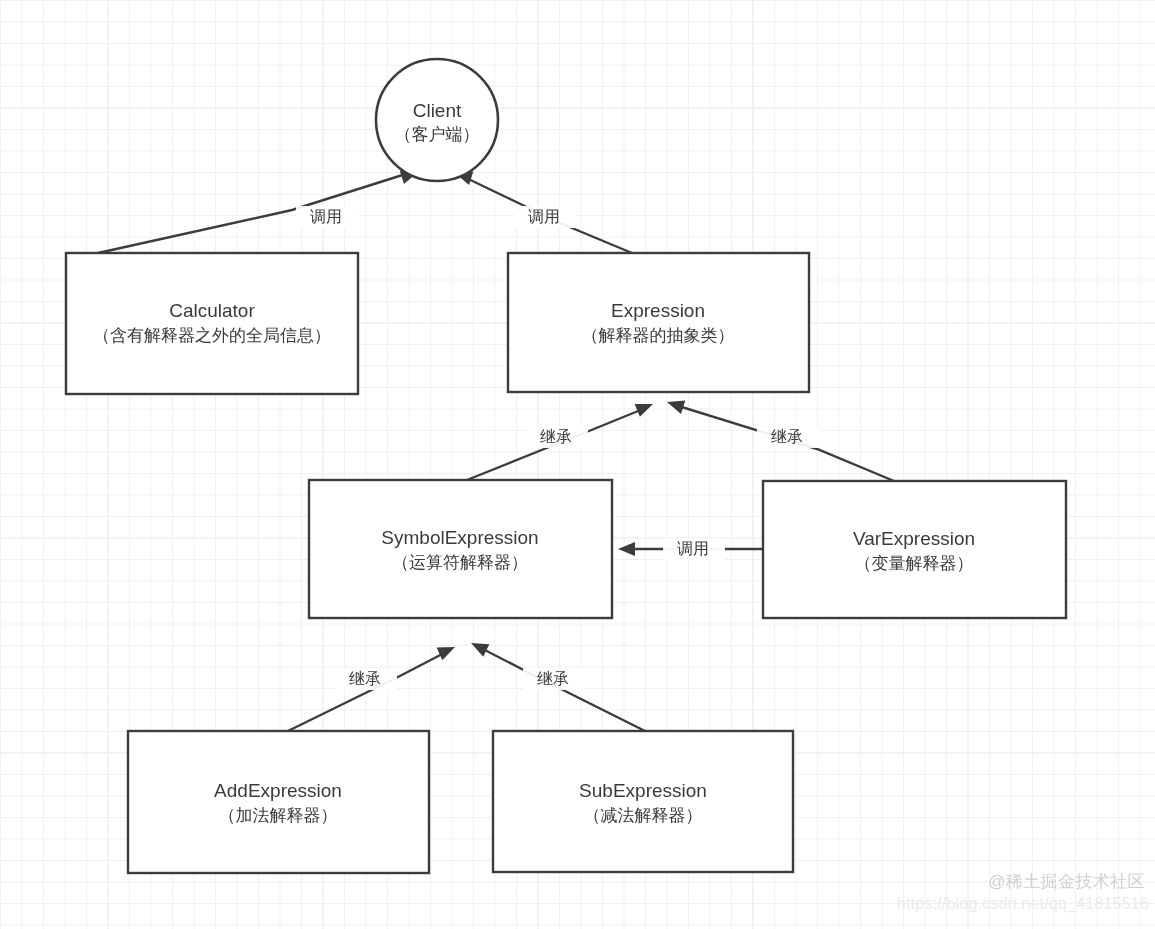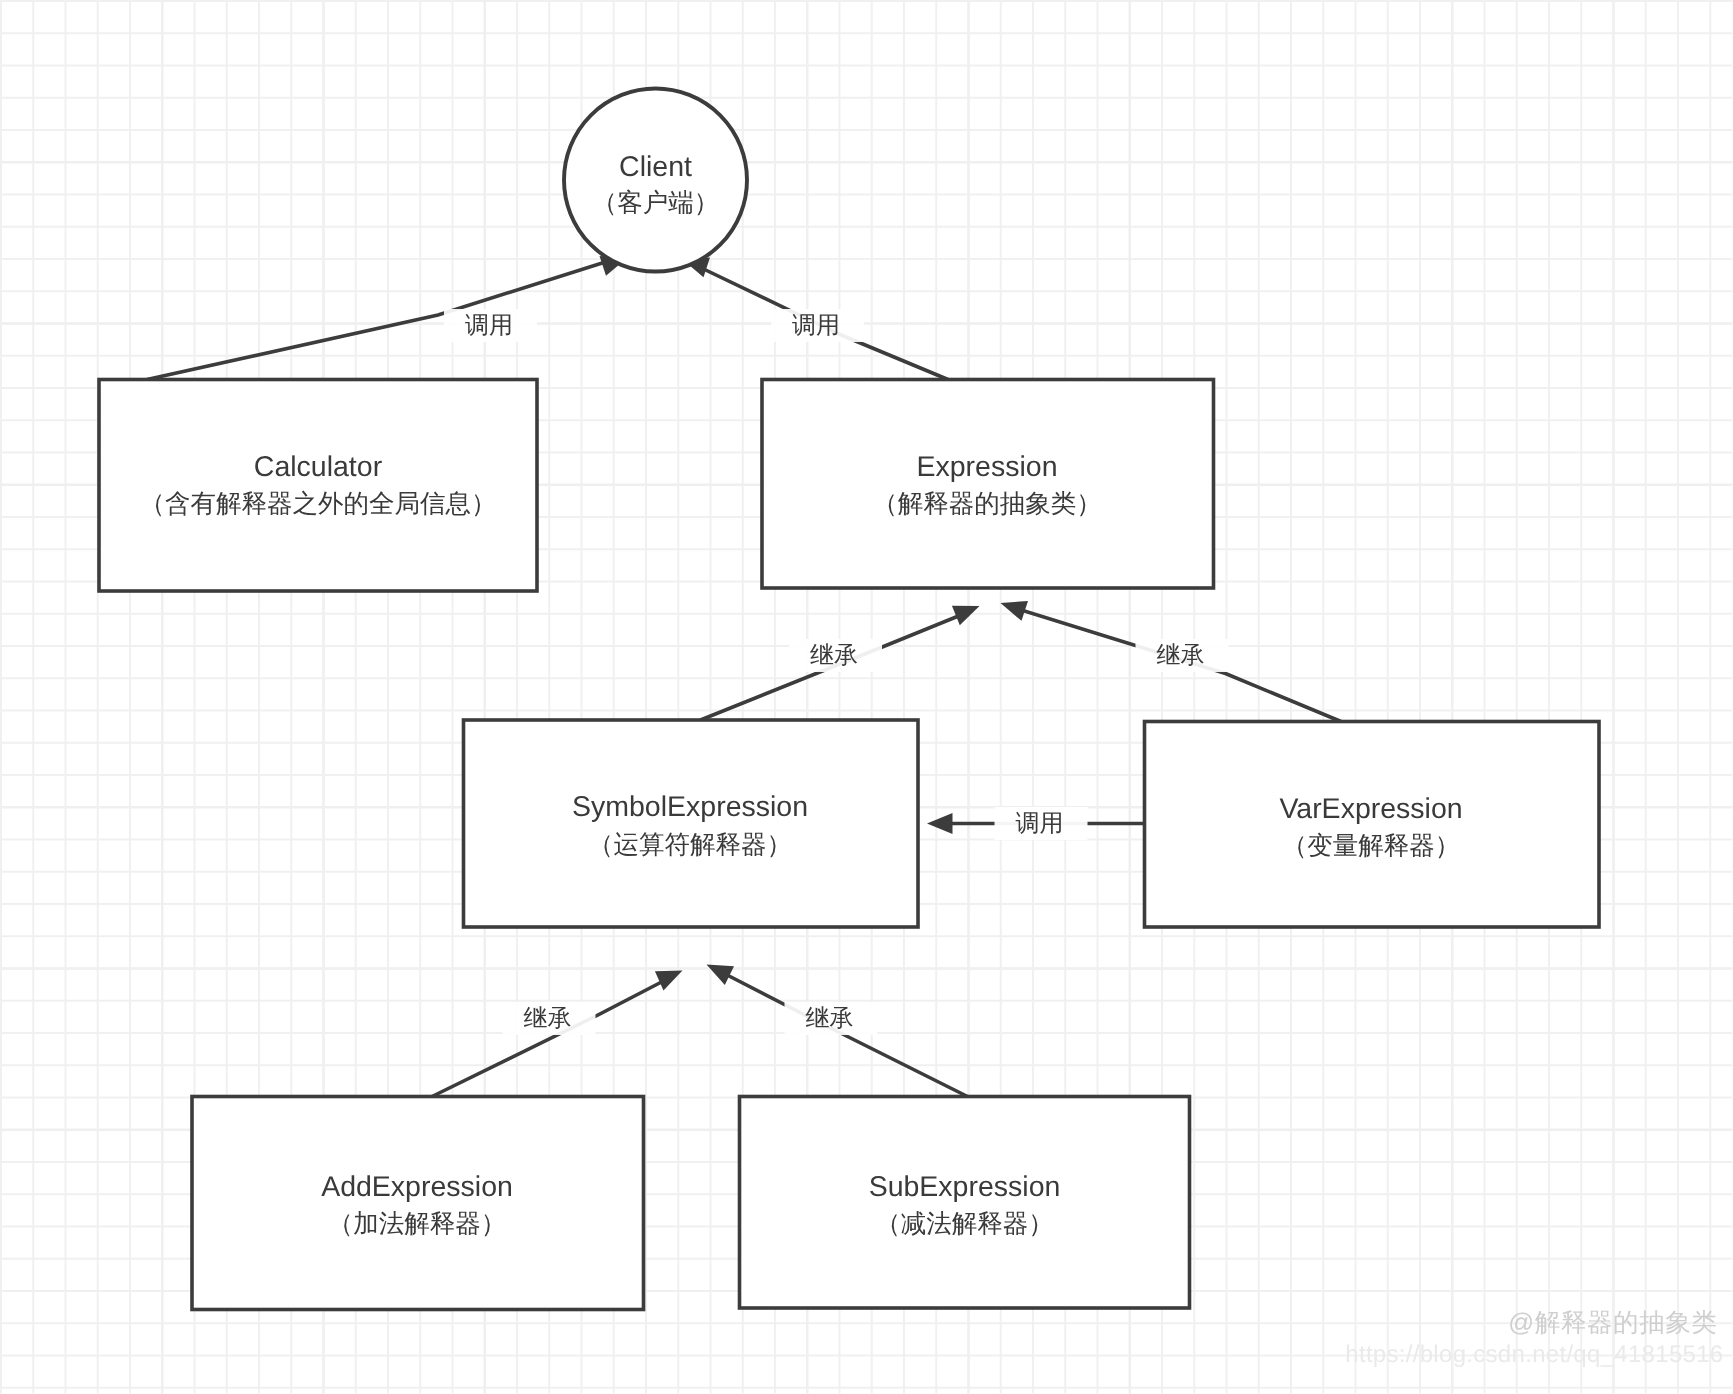--- a/index.html
+++ b/index.html
@@ -190,16 +190,16 @@
 
       <g>
         <rect class="node-shape" x="493" y="731" width="300" height="141"></rect>
         <text class="node-title" x="643" y="792">SubExpression</text>
         <text class="node-sub" x="643" y="817">（减法解释器）</text>
       </g>
 
     </g>
   </svg>
 
-  <div class="watermark-main">@解释器的抽象类</div>
+  <div class="watermark-main">@稀土掘金技术社区</div>
   <div class="watermark-url">https://blog.csdn.net/qq_41815516</div>
 
 </div>
 
 </body></html>

